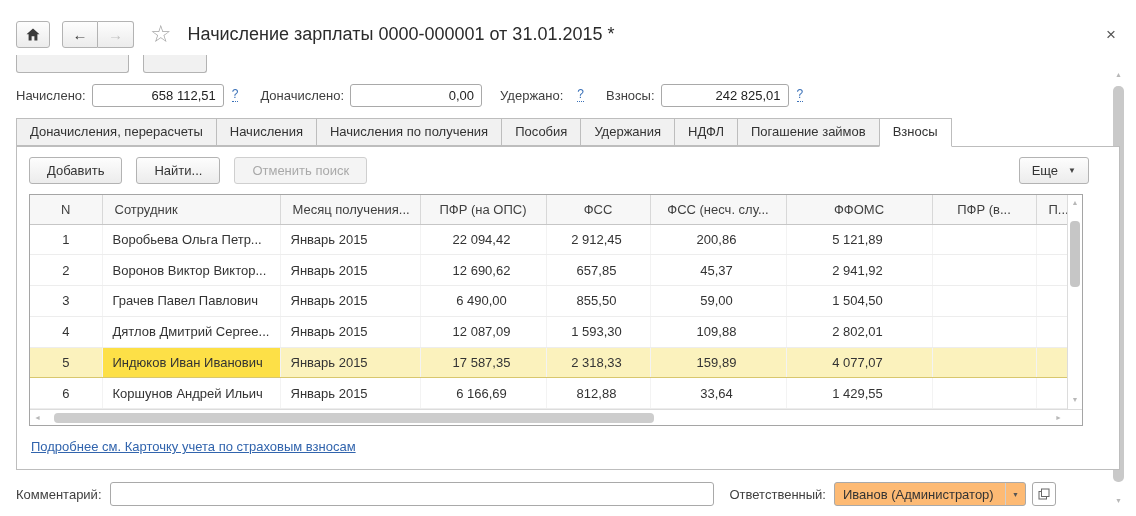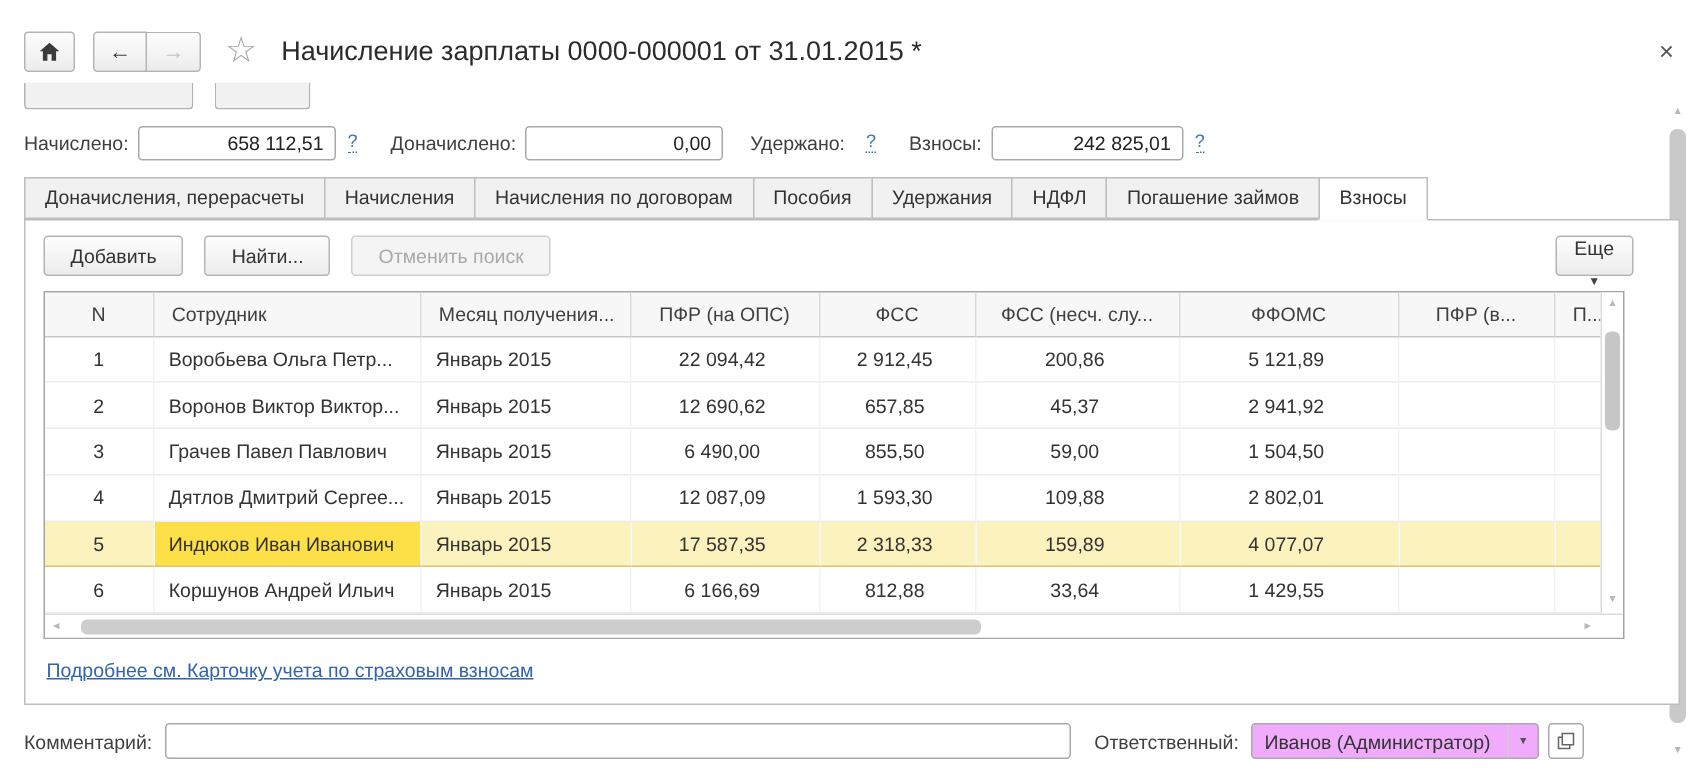--- a/index.html
+++ b/index.html
@@ -35,21 +35,21 @@
   .tabs { display:flex; margin:11px 16px 0 16px; position:relative; z-index:2; }
   .tab { border:1px solid #bdbdbd; background:#f1f1f1; color:#333; padding:5px 13px 6px 13px; margin-right:-1px; white-space:nowrap; cursor:pointer; }
   .tab.active { background:#fff; border-bottom:1px solid #fff; margin-bottom:-1px; z-index:3; }
 
   
   .panel { margin:0 16px; border:1px solid #bdbdbd; background:#fff; padding:10px 12px 12px 12px; position:relative; z-index:1; height:324px; }
   .toolbar { display:flex; align-items:center; }
   .btn { height:27px; border:1px solid #b3b3b3; border-radius:3px; background:linear-gradient(#fdfdfd,#ececec); color:#333; padding:0 17px; font:inherit; cursor:pointer; }
   .btn + .btn { margin-left:14px; }
   .btn.disabled { color:#a9a9a9; background:#f4f4f4; border-color:#cfcfcf; cursor:default; }
-  .btn.more { margin-left:auto; margin-right:18px; padding:0 12px; display:flex; align-items:center; gap:10px;flex-direction:column; }
+  .btn.more { margin-left:auto; margin-right:18px; padding:0 12px; display:flex; align-items:center; gap:10px; }
   .btn.more .dd { font-size:8px; color:#444; }
 
   
   .gridwrap { width:1054px; height:232px; border:1px solid #a5a5a5; margin-top:10px; display:flex; flex-direction:column; }
   .gridarea { flex:1; display:flex; min-height:0; position:relative; }
   table.grid { border-collapse:collapse; table-layout:fixed; width:1038px; }
   .grid th { height:29px; background:#f7f7f7; font-weight:normal; color:#3f3f3f; border-right:1px solid #d8d8d8; border-bottom:1px solid #c6c6c6; overflow:hidden; white-space:nowrap; padding:0 8px; }
   .grid th.l { text-align:left; padding-left:12px; }
   .grid td { height:29px; border-bottom:1px solid #ededed; border-right:1px solid #f3f3f3; overflow:hidden; white-space:nowrap; padding:0 10px; color:#333; }
   .grid td:last-child, .grid th:last-child { border-right:none; }
@@ -69,21 +69,21 @@
   .hscroll .left  { position:absolute; left:4px; top:0; font-size:7px; color:#b8b8b8; line-height:15px; }
   .hscroll .right { position:absolute; right:20px; top:0; font-size:7px; color:#b8b8b8; line-height:15px; }
 
   .details-link { display:inline-block; margin:13px 0 0 2px; color:#3164ad; text-decoration:underline; cursor:pointer; }
 
   
   .footer { display:flex; align-items:center; padding:0 16px; margin-top:12px; }
   .footer label { color:#3f3f3f; margin-right:8px; white-space:nowrap; }
   .comment-input { width:604px; height:24px; border:1px solid #a9a9a9; border-radius:3px; padding:0 8px; font:inherit; }
   .resp-label { margin-left:16px !important; }
-  .combo { width:192px; height:24px; border:1px solid #a9a9a9; border-radius:3px; display:flex; align-items:center; background:#f0abfc; }
+  .combo { width:192px; height:24px; border:1px solid #a9a9a9; border-radius:3px; display:flex; align-items:center; background:#fdba74; }
   .combo .val { flex:1; padding:0 8px; overflow:hidden; white-space:nowrap; }
   .combo .dbtn { width:20px; align-self:stretch; border-left:1px solid #cfcfcf; display:flex; align-items:center; justify-content:center; font-size:7px; color:#555; cursor:pointer; }
   .openbtn { width:24px; height:24px; margin-left:6px; border:1px solid #a9a9a9; border-radius:3px; background:#fff; display:flex; align-items:center; justify-content:center; cursor:pointer; }
 
   
   .formscroll { position:absolute; right:11px; top:70px; height:436px; width:13px; }
   .formscroll .thumb { position:absolute; left:1px; right:1px; top:16px; height:396px; background:#c9c9c9; border-radius:5px; }
   .formscroll .up { top:0; } .formscroll .down { bottom:0; }
 </style>
 </head>
@@ -125,21 +125,21 @@
   <span class="help">?</span>
   <span class="gap20"></span>
   <label>Взносы:</label>
   <input class="w125" readonly="" value="242 825,01" style="">
   <span class="help">?</span>
 </div>
 
 <div class="tabs">
   <div class="tab">Доначисления, перерасчеты</div>
   <div class="tab">Начисления</div>
-  <div class="tab">Начисления по договорам</div>
+  <div class="tab">Начисления по получения</div>
   <div class="tab">Пособия</div>
   <div class="tab">Удержания</div>
   <div class="tab">НДФЛ</div>
   <div class="tab">Погашение займов</div>
   <div class="tab active">Взносы</div>
 </div>
 
 <div class="panel">
   <div class="toolbar">
     <button class="btn">Добавить</button>

